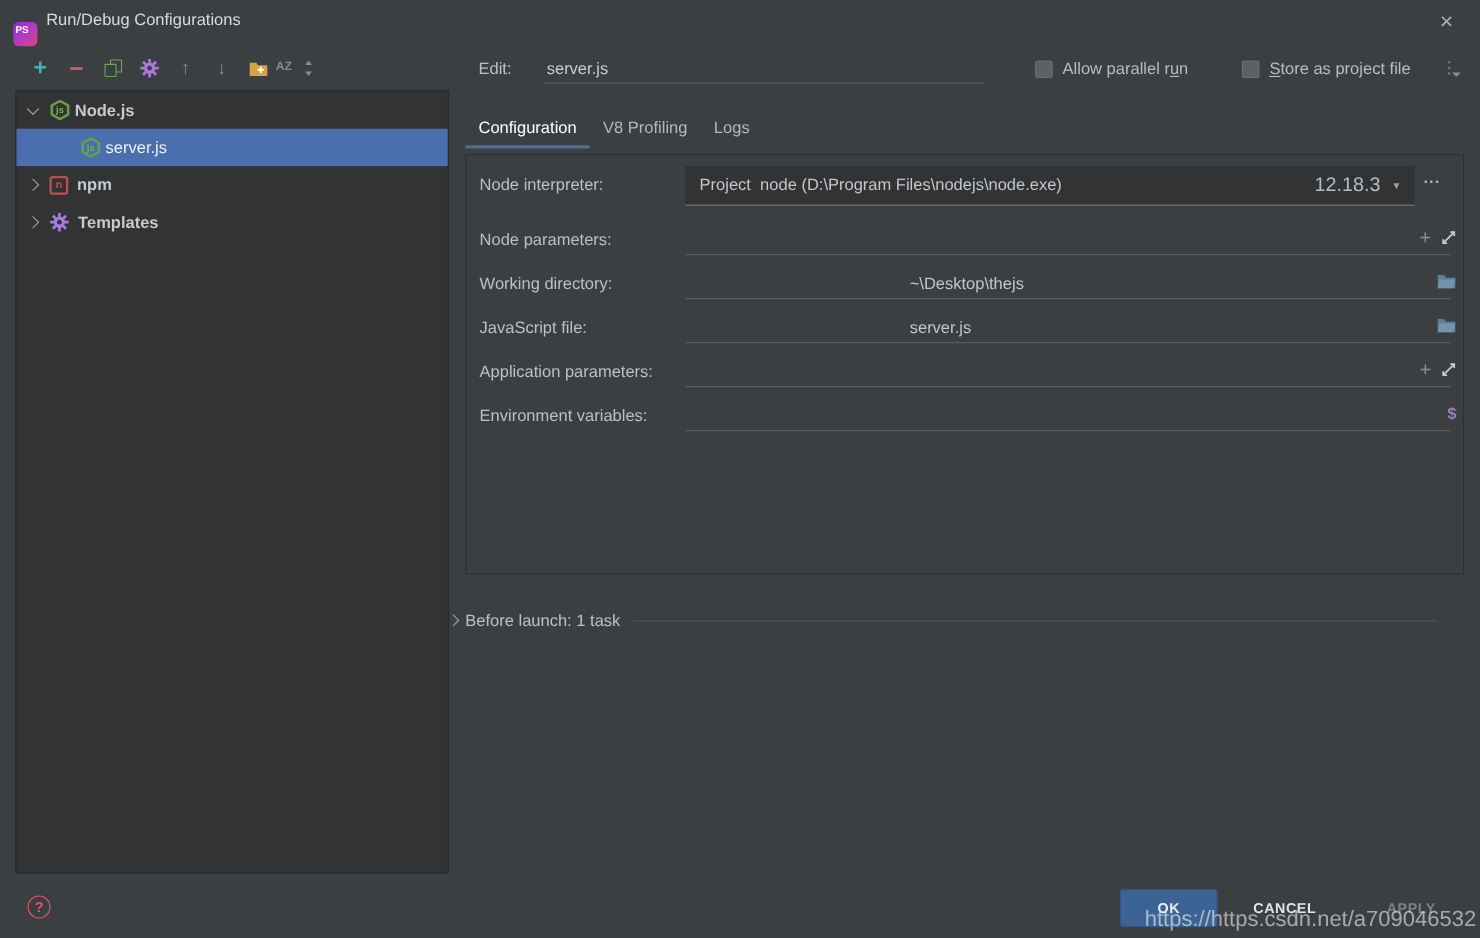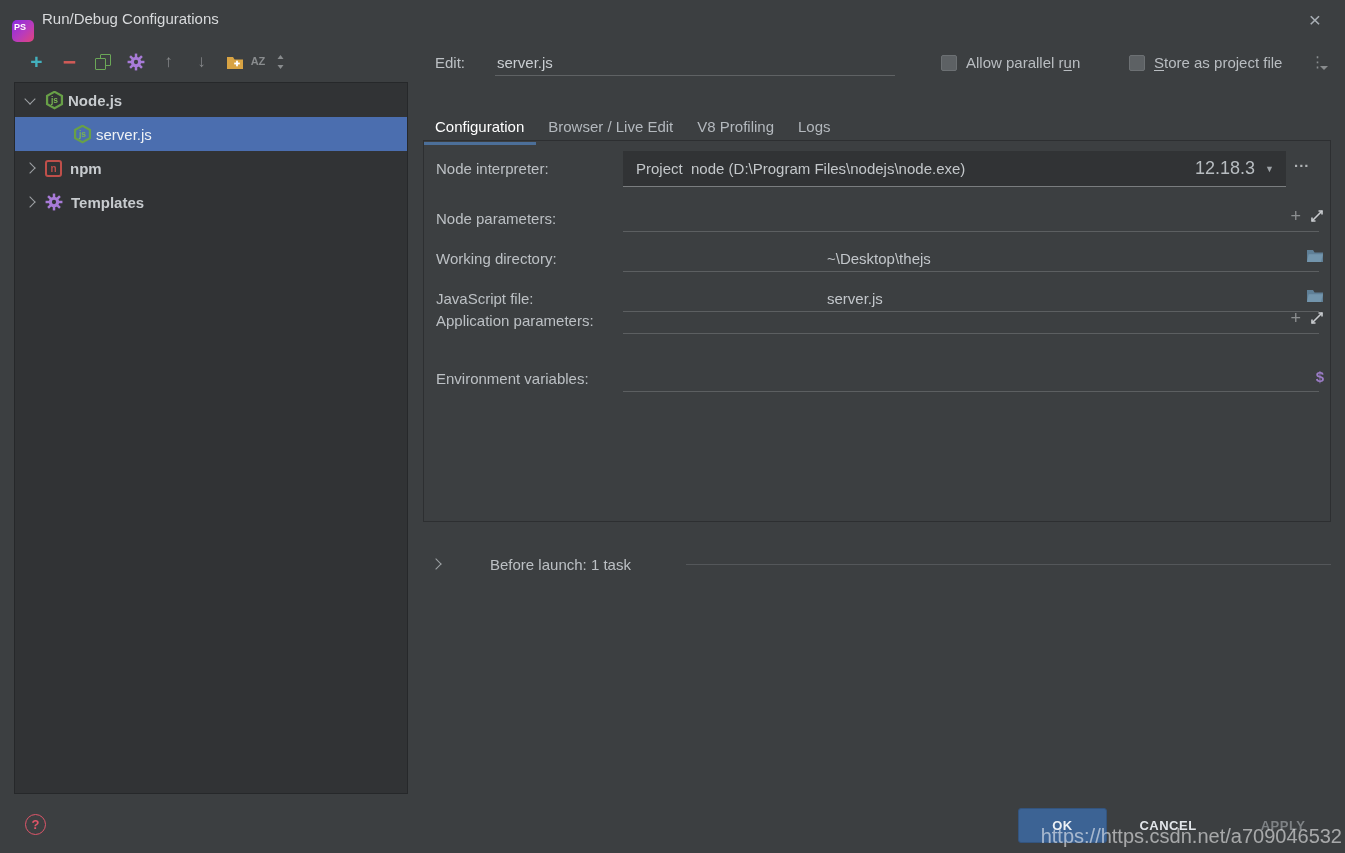--- a/index.html
+++ b/index.html
@@ -60,21 +60,21 @@
     color:#c9cdd1; font-size:15px; font-family:"Liberation Sans",sans-serif; outline:none; padding:0 2px; }
   .chk { position:absolute; width:16px; height:16px; top:55px; background:#5d6164; border:1px solid #6c7073; border-radius:2px; }
   .chk-label { position:absolute; top:54px; font-size:15px; color:#b9bdc1; white-space:nowrap; }
   .chk-label u { text-underline-offset:2px; }
   .kebab { position:absolute; left:1310px; top:51px; width:22px; height:24px; color:#898c8e; }
   .kebab .dots { font-size:15px; line-height:22px; }
   .kebab .tri { position:absolute; left:10px; top:15px; width:0; height:0;
     border-left:4px solid transparent; border-right:4px solid transparent; border-top:4px solid #898c8e; }
 
   
-  .tabs { position:absolute; left:423px; top:107px; height:38px; display:flex; }
+  .tabs { position:absolute; left:423px; top:97px; height:38px; display:flex; }
   .tab { padding:0 12px; font-size:15px; color:#b3b8bd; display:flex; align-items:center; position:relative; cursor:pointer; }
   .tab.active { color:#fff; }
   .tab.active::after { content:""; position:absolute; left:0; right:0; bottom:0; height:3px; background:#4c6f99; }
 
   
   .form-box { position:absolute; left:423px; top:140px; width:908px; height:382px; border:1px solid #2d2f31; }
   .frow { position:absolute; left:0; width:100%; height:28px; }
   .flabel { position:absolute; left:12px; top:4px; font-size:15px; color:#bcc0c4; white-space:nowrap; }
   .fline { position:absolute; left:199px; width:696px; border-bottom:1px solid #5c5f61; height:26px; top:0; }
   .fvalue { position:absolute; left:204px; top:4px; font-size:15px; color:#c2c6ca; white-space:pre; }
@@ -83,21 +83,21 @@
   .dollar-ic { color:#9b7cc6; font-size:15px; font-weight:bold; }
 
   .combo { position:absolute; left:199px; top:10px; width:663px; height:36px; background:#313335;
     border-bottom:1px solid #7a7d7f; display:flex; align-items:center; }
   .combo-text { padding-left:13px; font-size:15px; color:#c3c7ca; white-space:pre; flex:1; overflow:hidden; }
   .combo-ver { font-size:18px; color:#b7bcc0; margin-right:10px; }
   .combo-arrow { color:#9da2a6; font-size:9px; margin-right:12px; }
   .browse-btn { position:absolute; left:870px; top:12px; color:#b0b3b5; font-size:15px; font-weight:bold; letter-spacing:1px; }
 
   
-  .before-launch { position:absolute; left:425px; top:550px; width:906px; height:28px; display:flex; align-items:center;gap:43px; }
+  .before-launch { position:absolute; left:401px; top:550px; width:906px; height:28px; display:flex; align-items:center; }
   .bl-chev { width:22px; display:flex; justify-content:center; flex:none; }
   .bl-label { font-size:15px; color:#bcc0c4; margin-right:12px; white-space:nowrap; }
   .bl-line { flex:1; height:1px; background:#54575a; }
 
   
   .help-btn { position:absolute; left:25px; top:814px; width:21px; height:21px; border:1.8px solid #e0566a;
     border-radius:50%; color:#e0566a; font-size:13px; font-weight:bold; display:flex; align-items:center; justify-content:center; }
   .ok-btn { position:absolute; left:1018px; top:808px; width:89px; height:35px; background:#3c6394;
     border:1px solid #33547e; border-radius:3px; color:#ecf0f5; font-size:13px; font-weight:bold;
     display:flex; align-items:center; justify-content:center; letter-spacing:0.5px; cursor:pointer; }
@@ -237,23 +237,20 @@
 <div class="kebab">
   <div class="dots">⋮</div>
   <div class="tri"></div>
 </div>
 
 <div class="tabs">
   <div class="tab active">
       <span>Configuration</span>
     </div>
   <div class="tab">
-      <span>Browser / Live Edit</span>
-    </div>
-  <div class="tab">
       <span>V8 Profiling</span>
     </div>
   <div class="tab">
       <span>Logs</span>
     </div>
 </div>
 
 <div class="form-box">
 
   <div class="flabel" style="top:19px;">Node interpreter:</div>
@@ -300,21 +297,21 @@
       <span class="fvalue">server.js</span>
     </div>
     <div class="ficons">
       <svg width="18" height="15" viewBox="0 0 18 15">
         <path d="M1 2 h6 l1.6 2.4 H17 V14 H1 Z" fill="#5f7f96"></path>
         <path d="M2.6 6.2 H17 L15 14 H1 Z" fill="#7395ac"></path>
       </svg>
     </div>
   </div>
 
-  <div class="frow" style="top:167px;">
+  <div class="frow" style="top:185px;">
     <div class="flabel">Application parameters:</div>
     <div class="fline">
       <span class="fvalue"></span>
     </div>
     <div class="ficons">
       <span class="plus-ic">+</span>
       <svg width="14" height="14" viewBox="0 0 14 14">
         <g stroke="#c9cccf" stroke-width="1.6" fill="none">
           <path d="M8.5 2 H12 V5.5"></path>
             <path d="M12 2 L2 12"></path>

